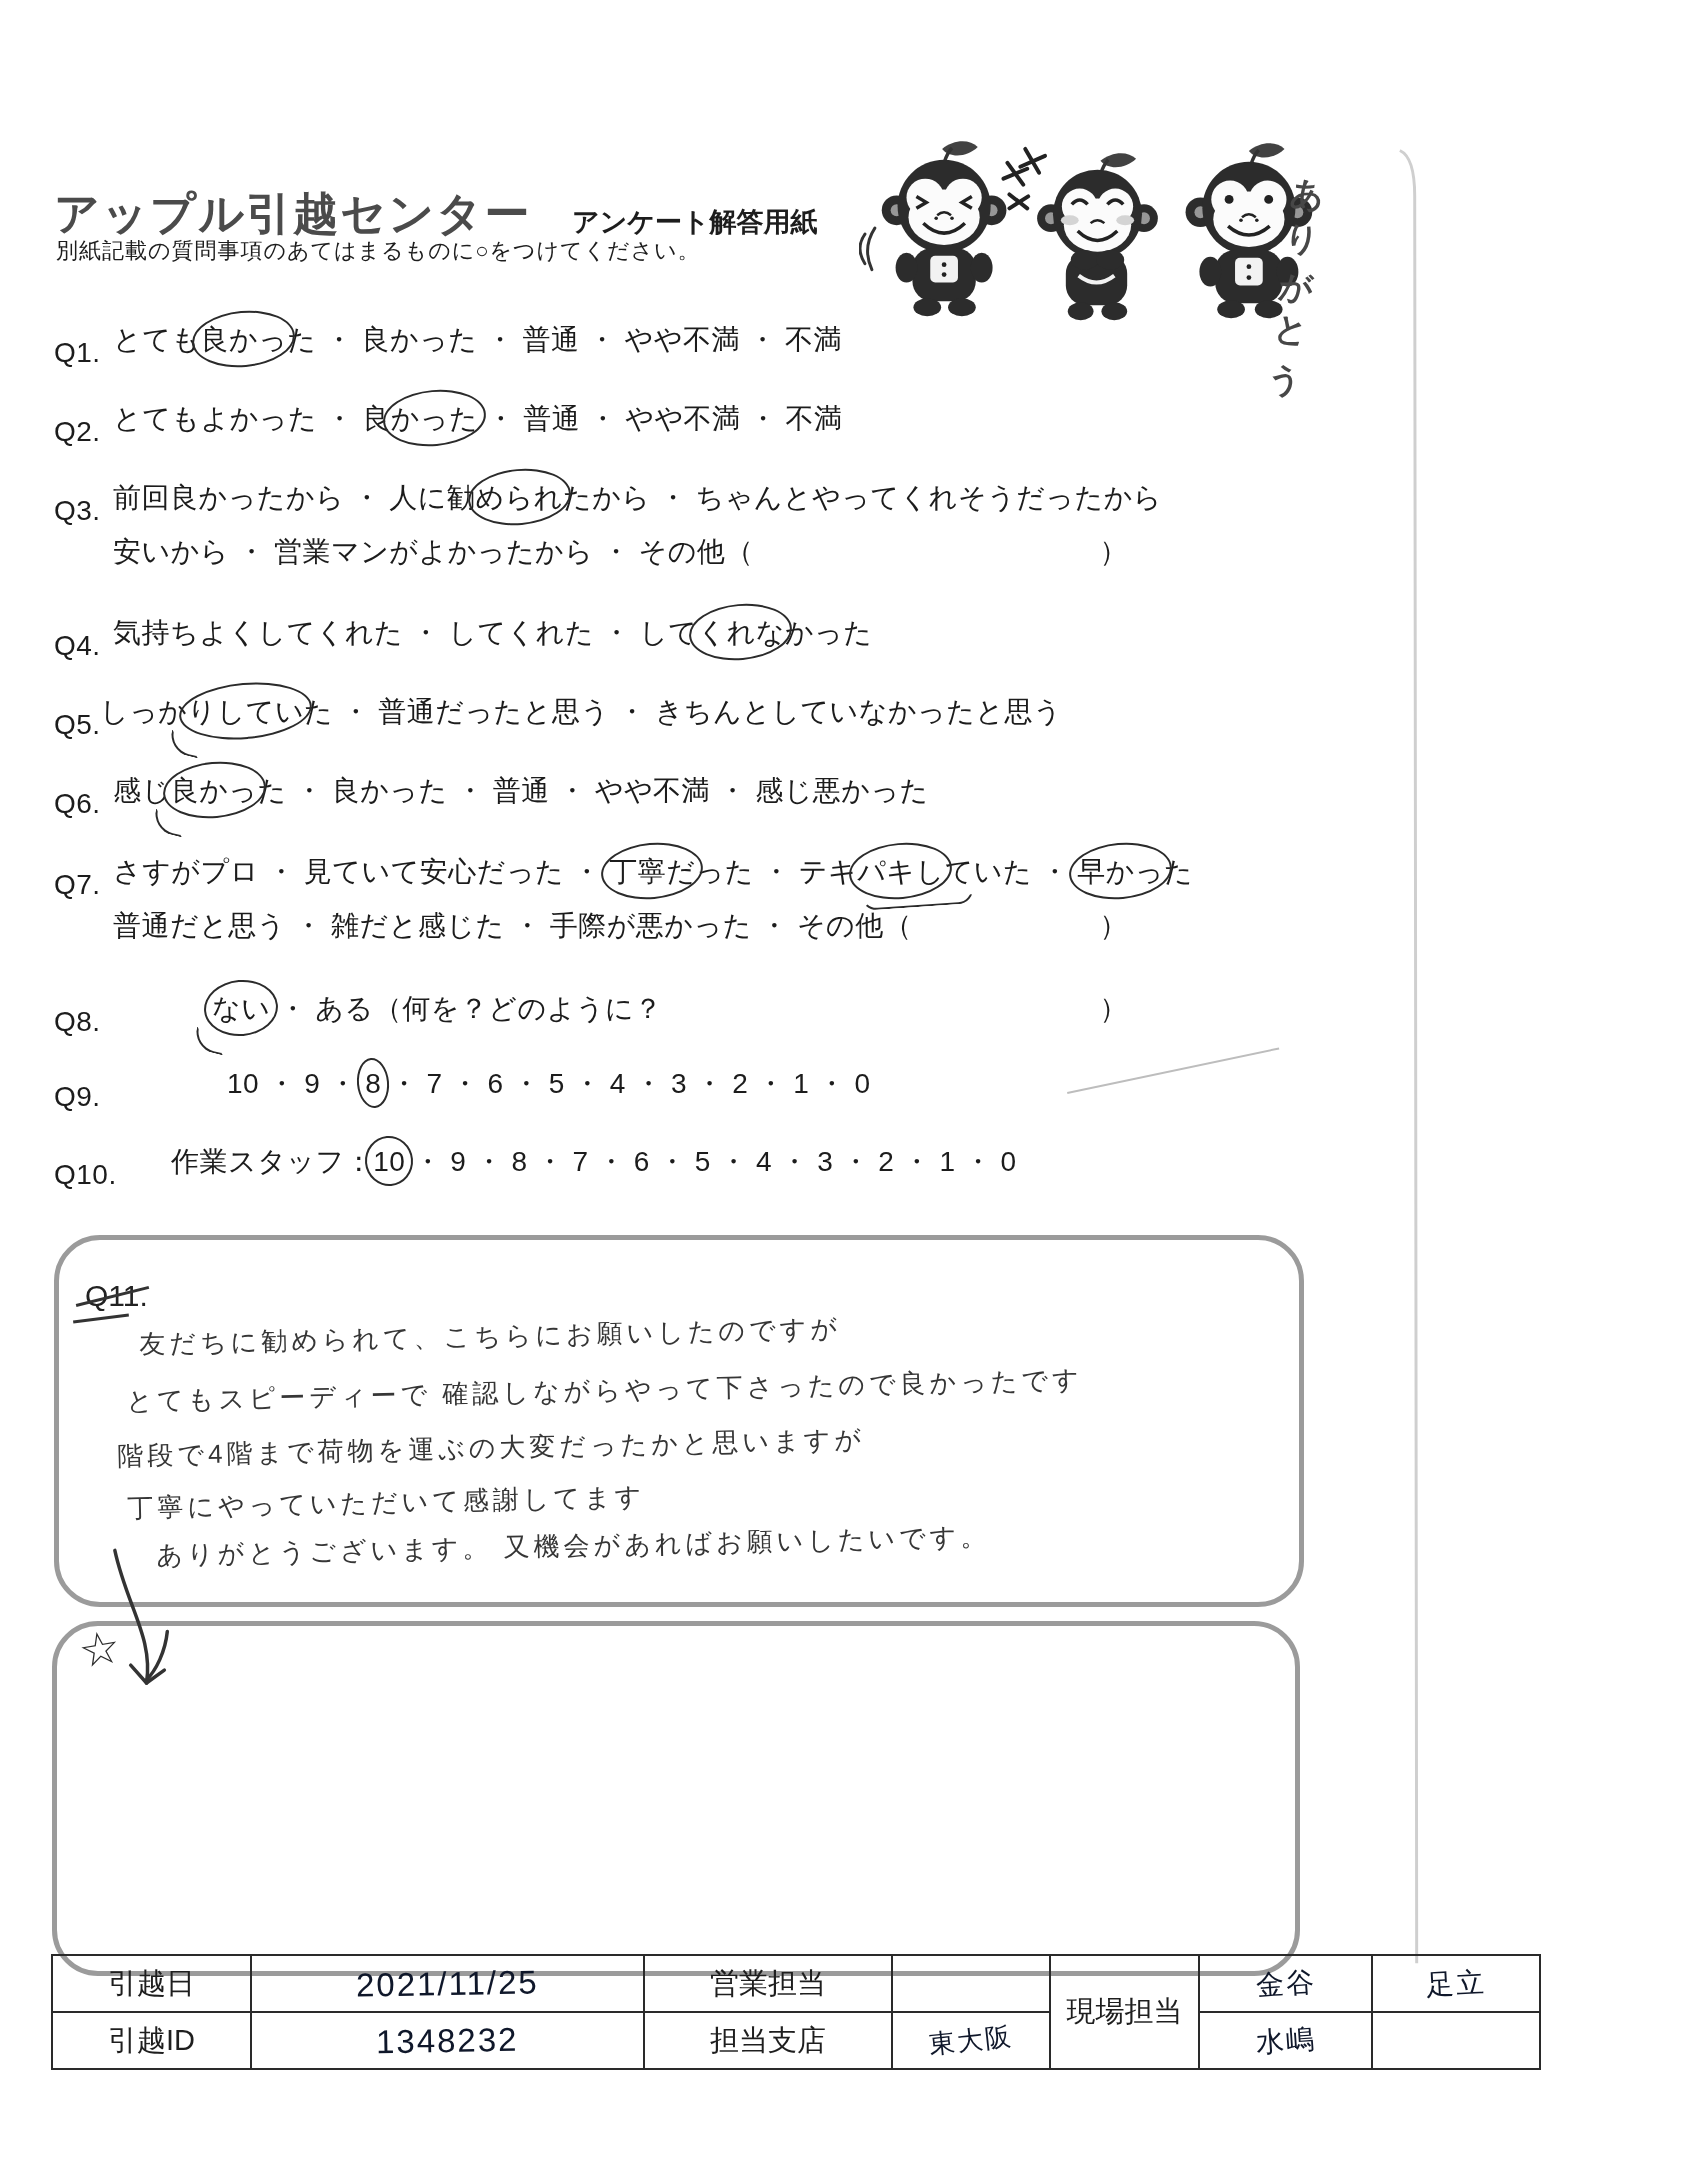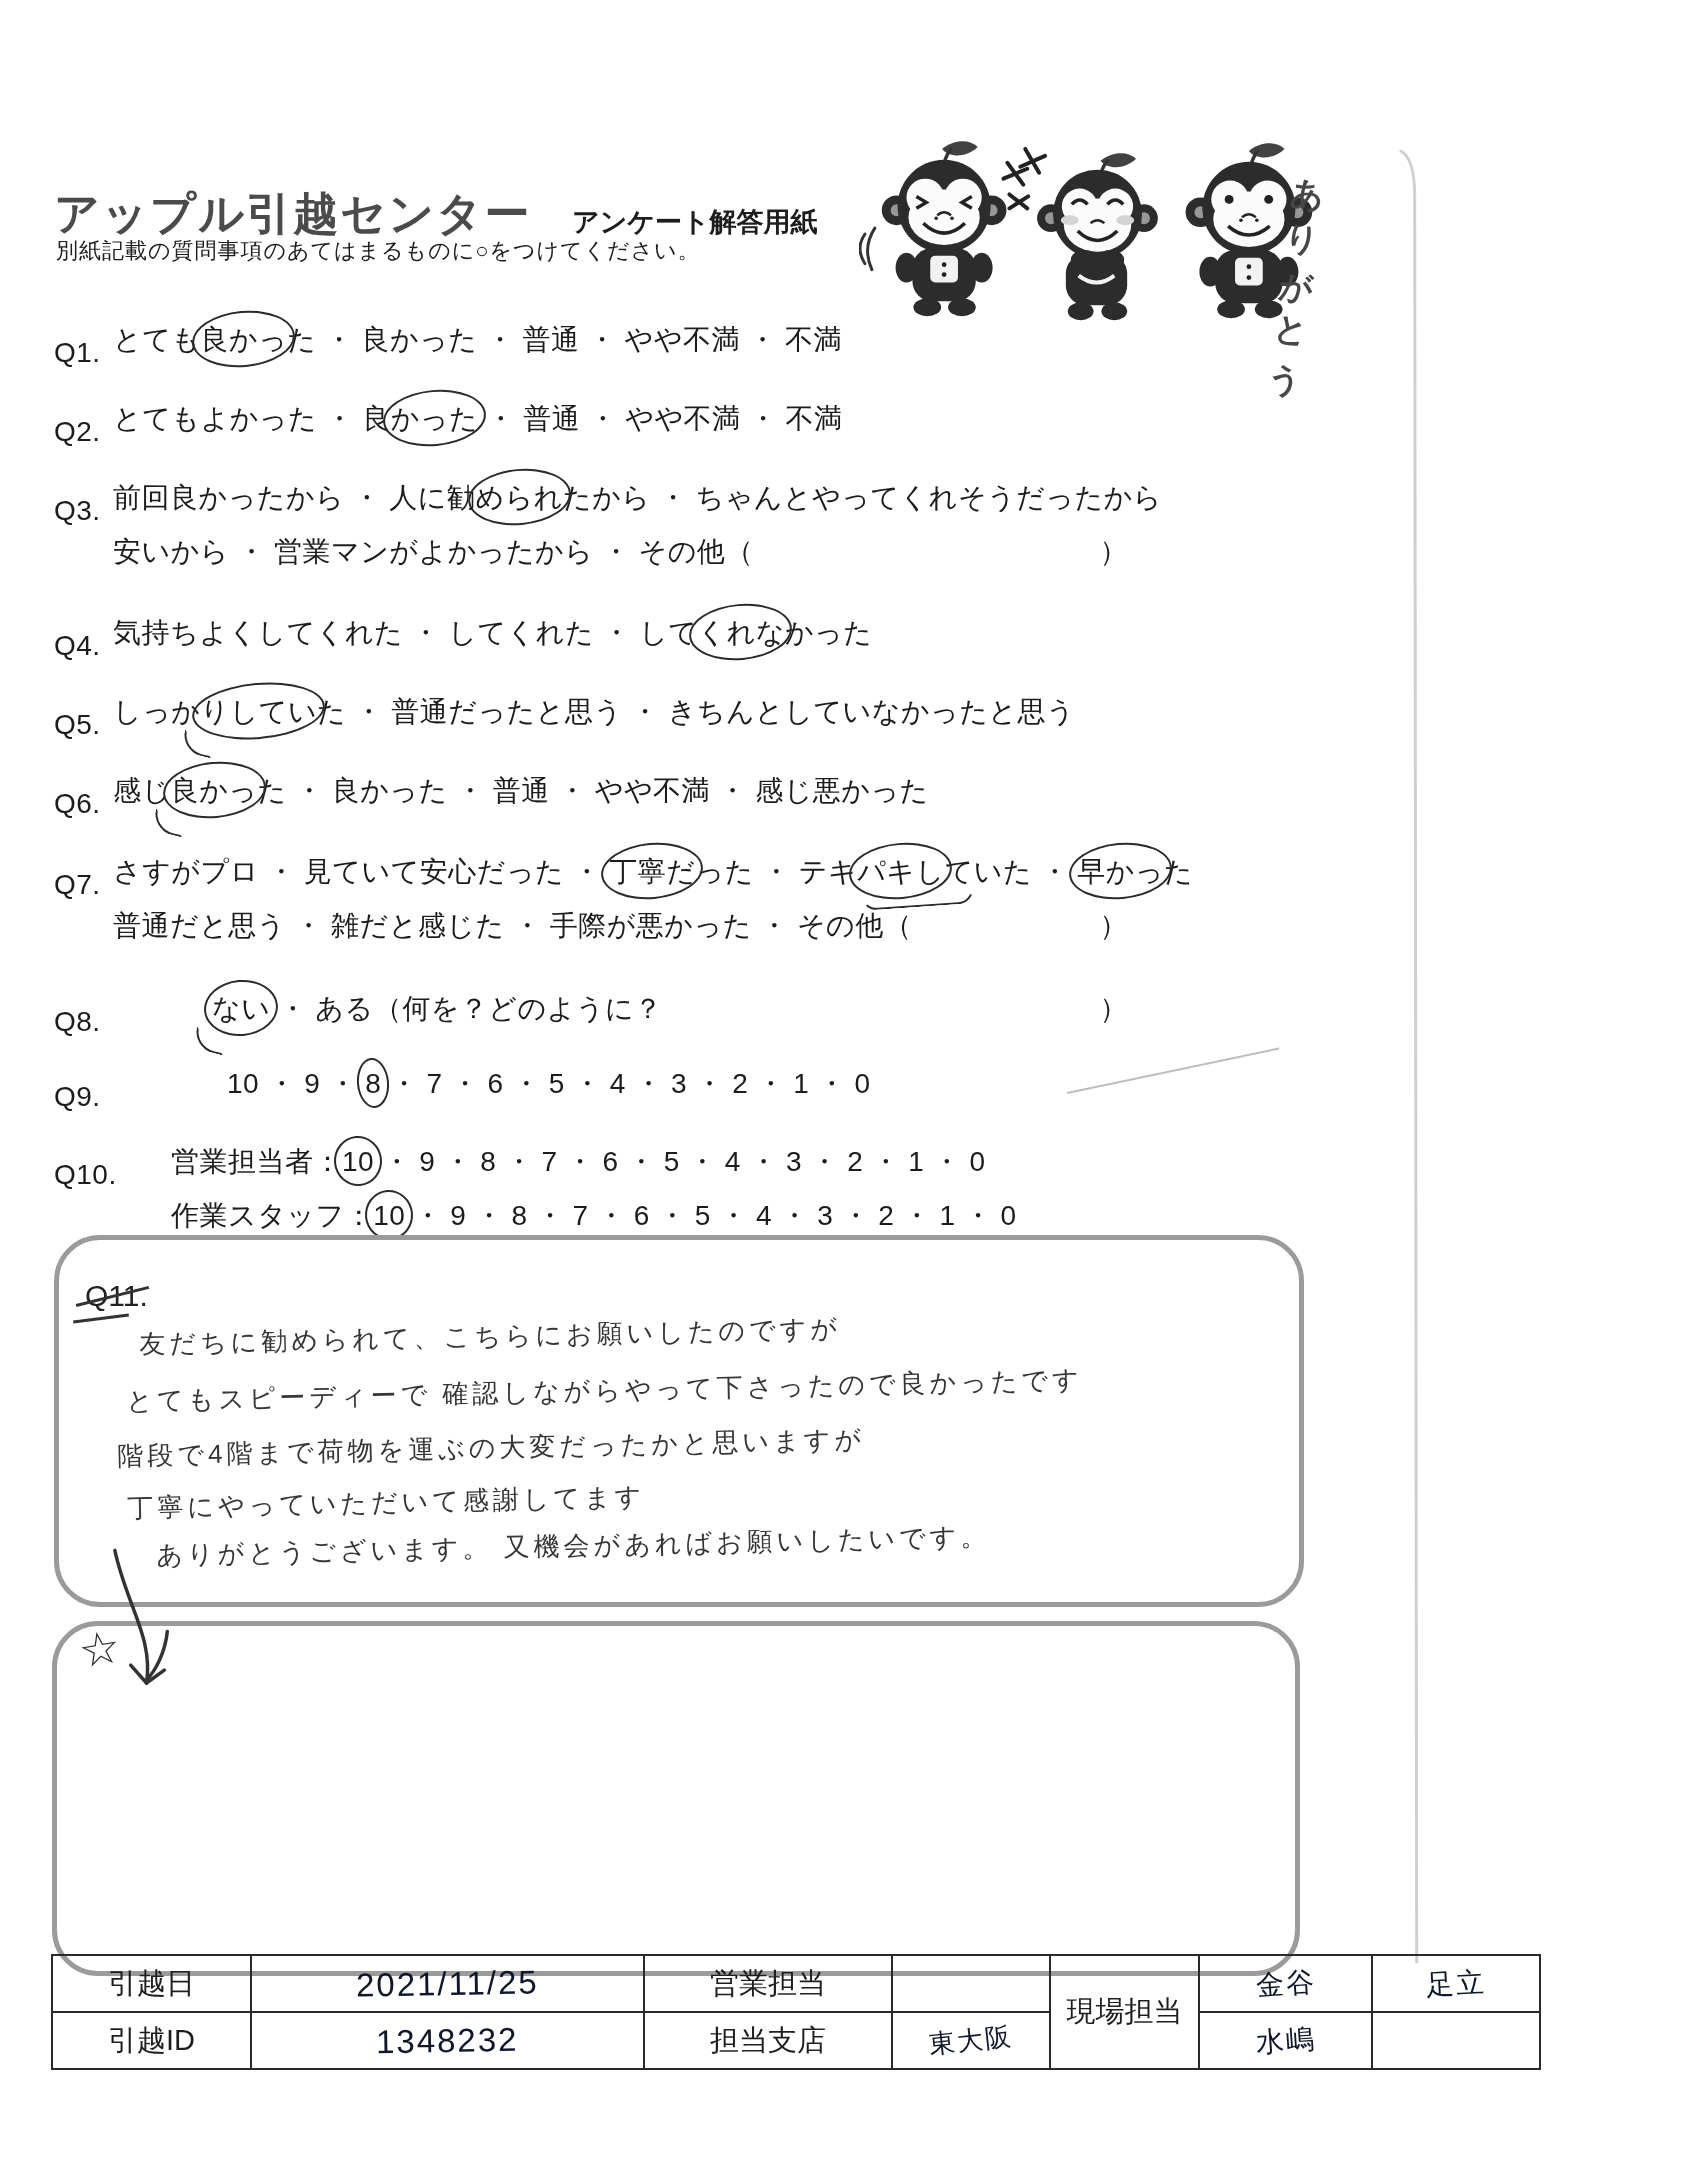--- a/index.html
+++ b/index.html
@@ -148,26 +148,26 @@
     </g>
   </svg>
 
   <div class="thanks">ありがとう</div>
 
   <div id="questions">
       <div class="qrow" style="top: 321px;"><span class="qlabel">Q1.</span><div class="qcontent" style="left: 59px;"><div class="qline"><span>とても</span><span class="circ">良かっ</span><span>た ・ 良かった ・ 普通 ・ やや不満 ・ 不満</span></div></div></div>
       <div class="qrow" style="top: 400px;"><span class="qlabel">Q2.</span><div class="qcontent" style="left: 59px;"><div class="qline"><span>とてもよかった ・ 良</span><span class="circ">かった</span><span> ・ 普通 ・ やや不満 ・ 不満</span></div></div></div>
       <div class="qrow" style="top: 479px;"><span class="qlabel">Q3.</span><div class="qcontent" style="left: 59px;"><div class="qline" style="width: 1015px;"><span>前回良かったから ・ 人に勧</span><span class="circ">められ</span><span>たから ・ ちゃんとやってくれそうだったから</span></div><div class="qline" style="width: 1015px;"><span>安いから ・ 営業マンがよかったから ・ その他（</span><span class="rparen">）</span></div></div></div>
       <div class="qrow" style="top: 614px;"><span class="qlabel">Q4.</span><div class="qcontent" style="left: 59px;"><div class="qline"><span>気持ちよくしてくれた ・ してくれた ・ して</span><span class="circ">くれな</span><span>かった</span></div></div></div>
-      <div class="qrow" style="top: 693px;"><span class="qlabel">Q5.</span><div class="qcontent" style="left: 59px;"><div class="qline"><span>しっか</span><span class="circ tail-bl">りしてい</span><span>た ・ 普通だったと思う ・ きちんとしていなかったと思う</span></div></div></div>
+      <div class="qrow" style="top: 693px;"><span class="qlabel">Q5.</span><div class="qcontent" style="left: 46px;"><div class="qline"><span>しっか</span><span class="circ tail-bl">りしてい</span><span>た ・ 普通だったと思う ・ きちんとしていなかったと思う</span></div></div></div>
       <div class="qrow" style="top: 772px;"><span class="qlabel">Q6.</span><div class="qcontent" style="left: 59px;"><div class="qline"><span>感じ</span><span class="circ tail-bl">良かっ</span><span>た ・ 良かった ・ 普通 ・ やや不満 ・ 感じ悪かった</span></div></div></div>
       <div class="qrow" style="top: 853px;"><span class="qlabel">Q7.</span><div class="qcontent" style="left: 59px;"><div class="qline" style="width: 1015px;"><span>さすがプロ ・ 見ていて安心だった ・ </span><span class="circ">丁寧だ</span><span>った ・ テキ</span><span class="circ tail-b">パキし</span><span>ていた ・ </span><span class="circ">早かっ</span><span>た</span></div><div class="qline" style="width: 1015px;"><span>普通だと思う ・ 雑だと感じた ・ 手際が悪かった ・ その他（</span><span class="rparen">）</span></div></div></div>
       <div class="qrow" style="top: 990px;"><span class="qlabel">Q8.</span><div class="qcontent" style="left: 158px;"><div class="qline" style="width: 916px;"><span class="circ tail-bl">ない</span><span> ・ ある（何を？どのように？</span><span class="rparen">）</span></div></div></div>
       <div class="qrow" style="top: 1065px;"><span class="qlabel">Q9.</span><div class="qcontent" style="left: 173px;"><div class="qline"><span>10 ・ 9 ・ </span><span class="circ">8</span><span> ・ 7 ・ 6 ・ 5 ・ 4 ・ 3 ・ 2 ・ 1 ・ 0</span></div></div></div>
-      <div class="qrow" style="top: 1143px;"><span class="qlabel">Q10.</span><div class="qcontent" style="left: 117px;"><div class="qline"><span>営業担当者：</span><span class="circ">10</span><span> ・ 9 ・ 8 ・ 7 ・ 6 ・ 5 ・ 4 ・ 3 ・ 2 ・ 1 ・ 0</span></div><div class="qline"><span>作業スタッフ：</span><span class="circ">10</span><span> ・ 9 ・ 8 ・ 7 ・ 6 ・ 5 ・ 4 ・ 3 ・ 2 ・ 1 ・ 0</span></div></div></div>
+      <div class="qrow" style="top: 1143px;"><span class="qlabel">Q10.</span><div class="qcontent" style="left: 117px;"><div class="qline"><span>作業スタッフ：</span><span class="circ">10</span><span> ・ 9 ・ 8 ・ 7 ・ 6 ・ 5 ・ 4 ・ 3 ・ 2 ・ 1 ・ 0</span></div></div></div>
     </div>
 
   <div class="box box1"></div>
   <div class="box box2"></div>
   <span class="q11">Q11.</span>
   <div id="comment-lines">
       <div class="hline" style="left: 139px; top: 1327px;">友だちに勧められて、こちらにお願いしたのですが</div>
       <div class="hline" style="left: 126px; top: 1384px;">とてもスピーディーで 確認しながらやって下さったので良かったです</div>
       <div class="hline" style="left: 117px; top: 1439px;">階段で4階まで荷物を運ぶの大変だったかと思いますが</div>
       <div class="hline" style="left: 127px; top: 1491px;">丁寧にやっていただいて感謝してます</div>

